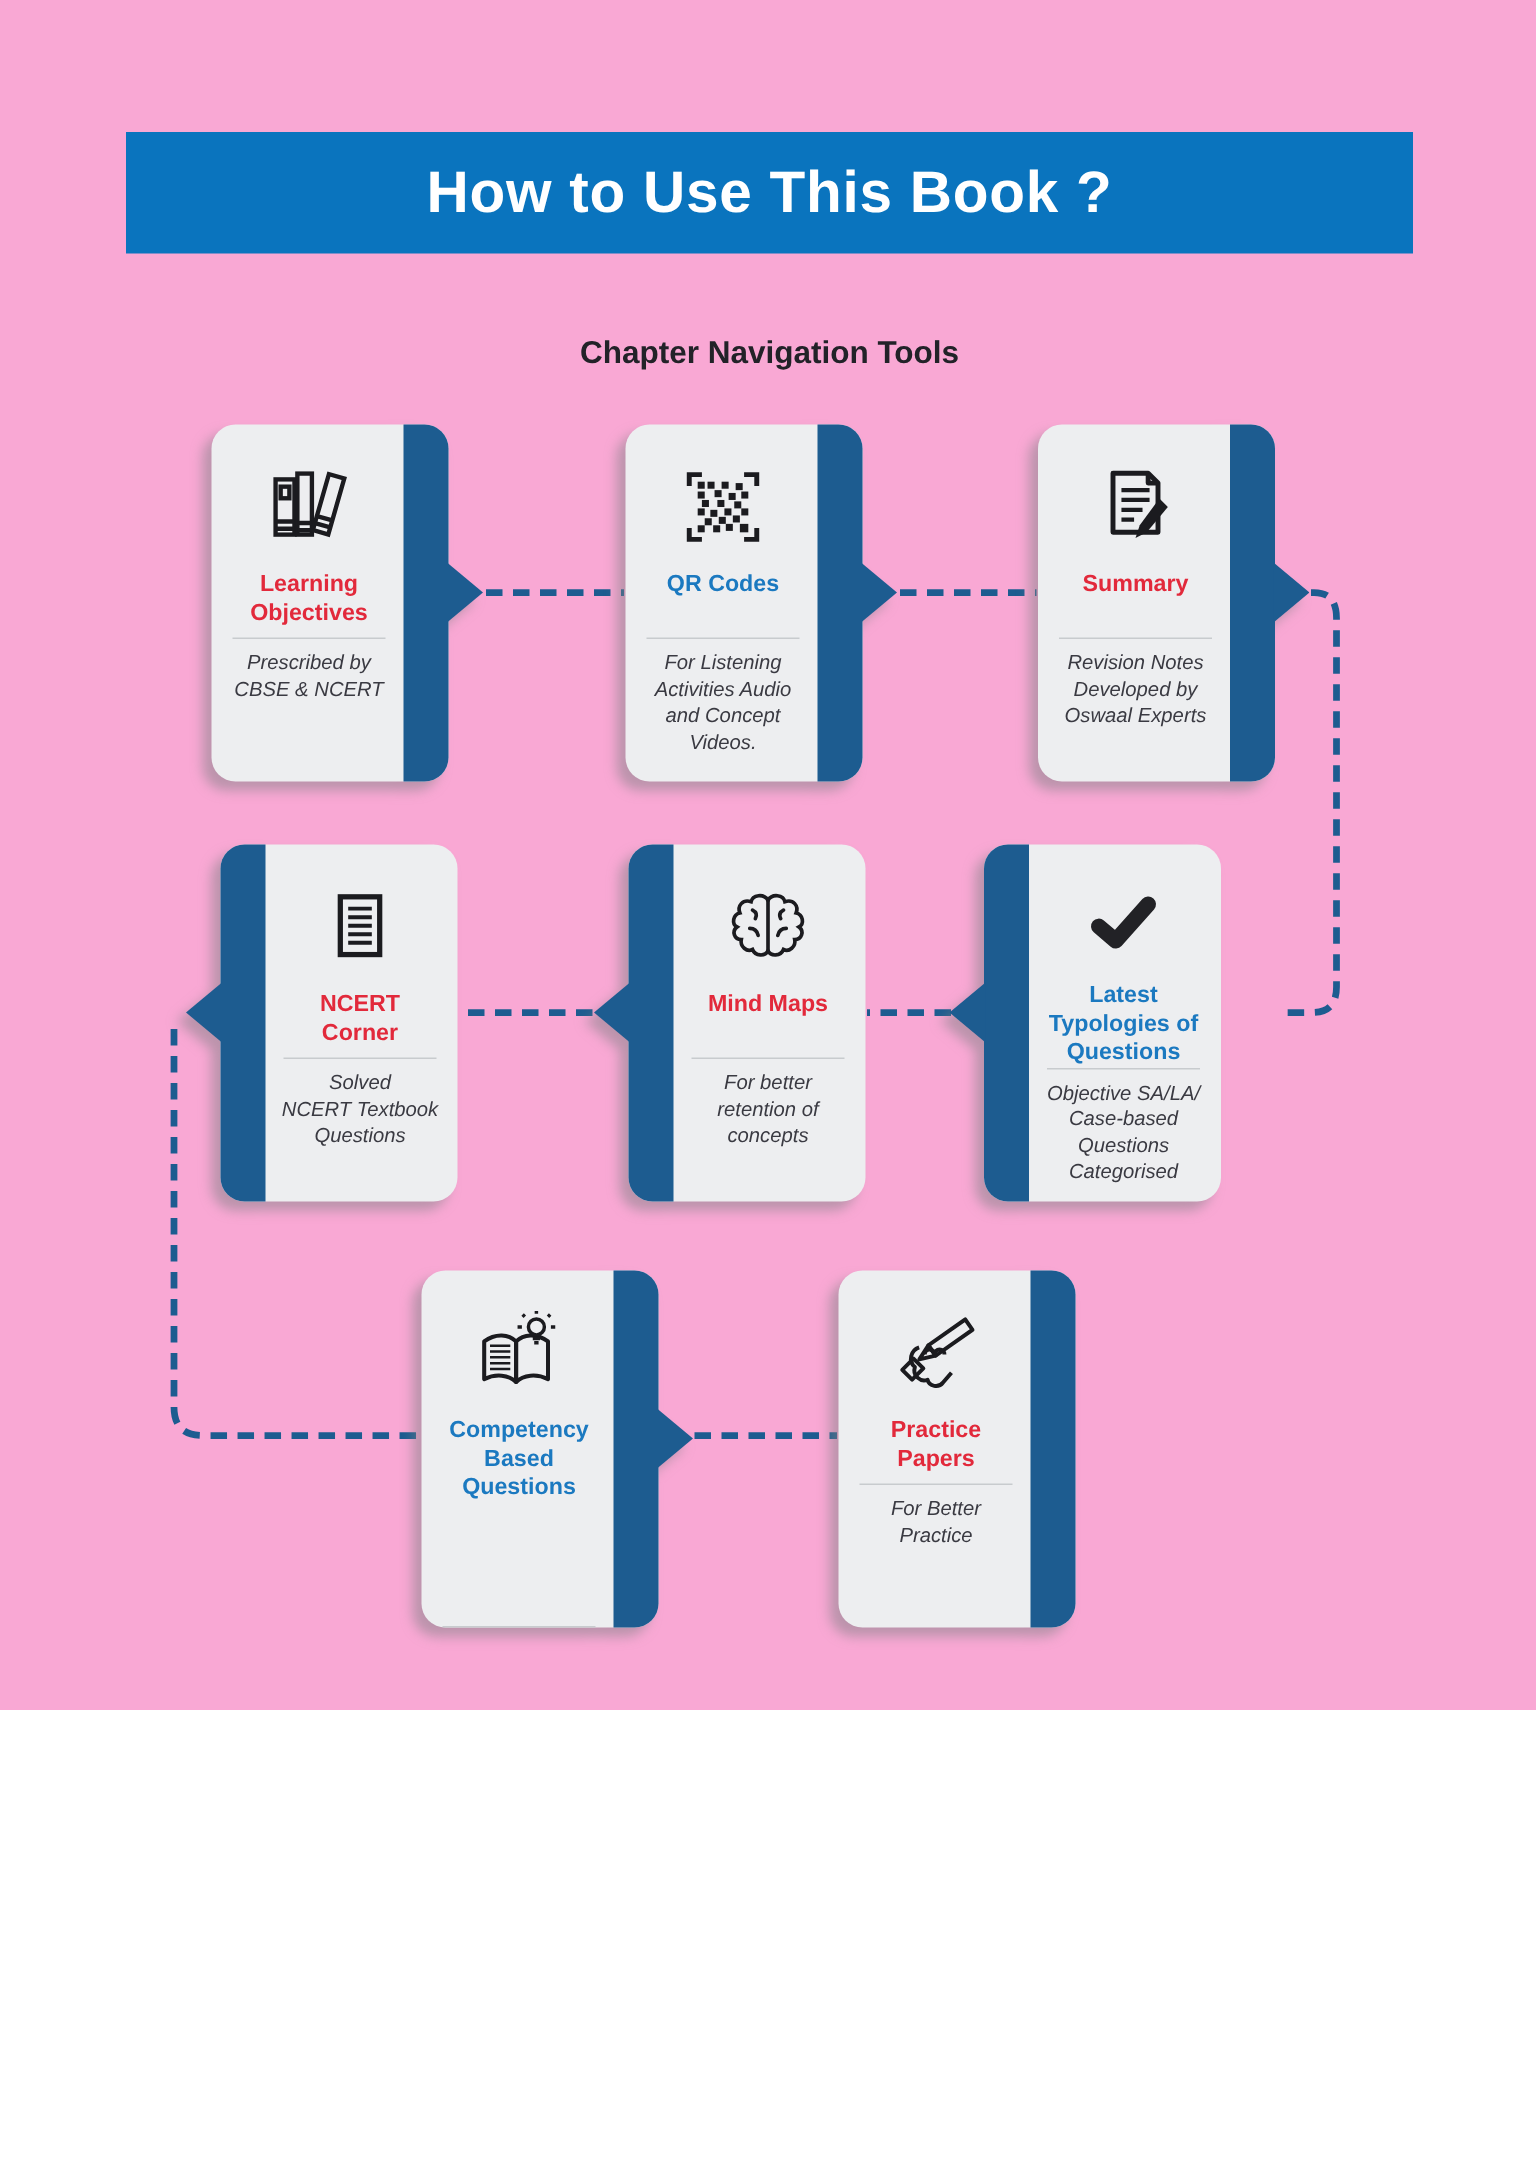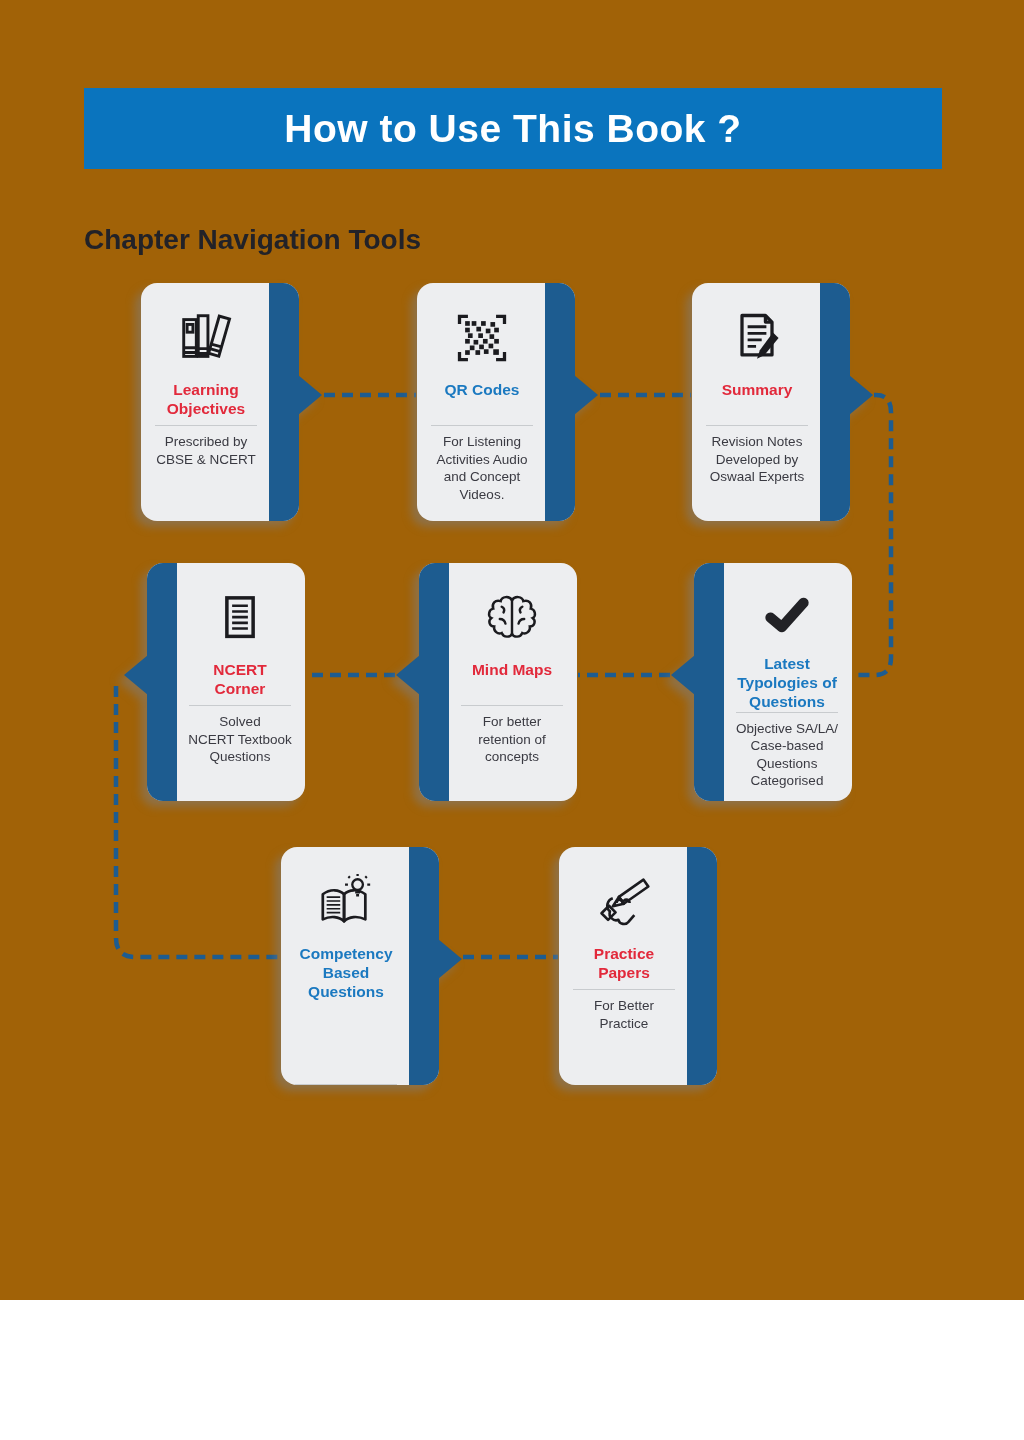--- a/index.html
+++ b/index.html
@@ -1,45 +1,45 @@
 <!DOCTYPE html>
 <html><head>
 <meta charset="utf-8">
 <style>
   html,body{margin:0;padding:0;background:#ffffff;}
-  #page{position:relative;width:1024px;height:1300px;background:#a16207;overflow:hidden;
+  #page{position:relative;width:1024px;height:1140px;background:#f9a8d4;overflow:hidden;
         font-family:"Liberation Sans","DejaVu Sans",sans-serif;}
 
   .banner{position:absolute;left:84px;top:88px;width:858px;height:81px;background:#0a74be;
           display:flex;align-items:center;justify-content:center;}
   .banner-title{color:#ffffff;font-size:39px;font-weight:bold;letter-spacing:.5px;}
 
-  .subtitle{position:absolute;left:84px;top:224px;width:858px;
-            font-size:28px;font-weight:bold;color:#222228;}
+  .subtitle{position:absolute;left:84px;top:224px;width:858px;text-align:center;
+            font-size:21px;font-weight:bold;color:#222228;}
 
   .connectors{position:absolute;left:0;top:0;}
 
   .card{position:absolute;width:158px;height:238px;
         filter:drop-shadow(-6px 6px 4px rgba(125,127,132,0.5));}
   .card-body{position:absolute;inset:0;background:#edeef0;border-radius:16px;
              display:flex;flex-direction:column;align-items:center;text-align:center;box-sizing:border-box;}
   .stripe-right .card-body{padding-right:28px;}
   .stripe-left  .card-body{padding-left:28px;}
   .stripe{position:absolute;top:0;bottom:0;width:30px;background:#1d5c90;}
   .stripe-right .stripe{right:0;border-radius:0 16px 16px 0;}
   .stripe-left  .stripe{left:0;border-radius:16px 0 0 16px;}
   .arrow{position:absolute;top:92px;width:24px;height:40px;background:#1d5c90;}
   .stripe-right .arrow{left:157px;clip-path:polygon(0 0,100% 50%,0 100%);}
   .stripe-left  .arrow{right:157px;clip-path:polygon(100% 0,0 50%,100% 100%);}
 
   .icon-box{height:70px;margin-top:20px;display:flex;align-items:center;justify-content:center;}
   .card-title{margin-top:8px;font-weight:bold;font-size:15.5px;line-height:1.22;white-space:pre-line;}
   .divider{margin-top:auto;width:78%;height:1px;background:#c8cbce;}
   .card-text{height:78px;margin-top:7px;margin-bottom:10px;font-size:13.5px;line-height:1.3;
-             color:#3a3a42;white-space:pre-line;width:100%;}
+             color:#3a3a42;white-space:pre-line;width:100%;font-style:italic;}
 
   .page-number{position:absolute;left:0;top:1338px;width:1024px;text-align:center;
                font-family:"Liberation Serif","DejaVu Serif",serif;font-size:17px;color:#222;}
   .icon-box svg{display:block;}
 </style>
 </head>
 <body>
 
 <div id="page">
 
@@ -186,21 +186,21 @@
       <div class="card-title" style="color: rgb(226, 41, 59);">Mind Maps</div>
       <div class="divider"></div>
       <div class="card-text">For better
 retention of
 concepts</div>
     </div>
     <div class="stripe"></div>
     <div class="arrow"></div>
   </div>
 
-  <div class="card stripe-left" style="left:694px;top:563px;">
+  <div class="card stripe-left" style="left:656px;top:563px;">
     <div class="card-body">
       <div class="icon-box">
         <svg width="56" height="52" viewBox="0 0 64 60">
           <path d="M13 33 L26 44 L51 16" fill="none" stroke="#222226" stroke-width="12" stroke-linecap="round" stroke-linejoin="round"></path>
         </svg>
       </div>
       <div class="card-title" style="color: rgb(27, 121, 192);">Latest
 Typologies of
 Questions</div>
       <div class="divider"></div>

